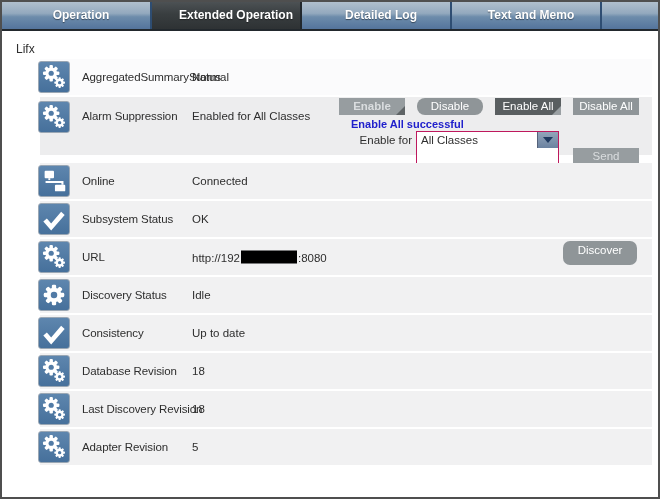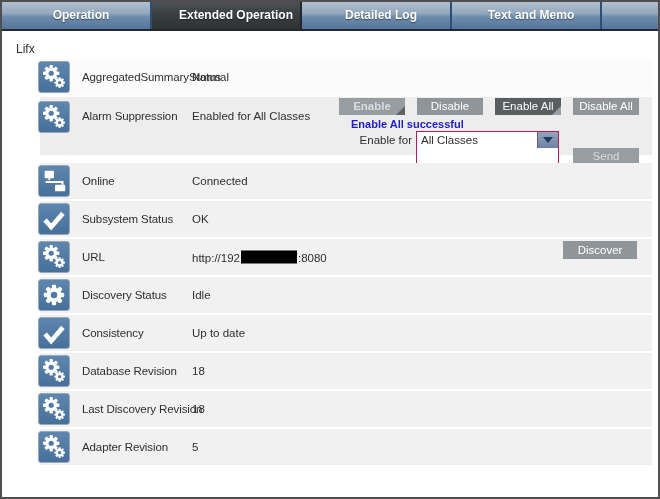--- a/index.html
+++ b/index.html
@@ -62,25 +62,25 @@
     line-height:17px;cursor:pointer;overflow:hidden;white-space:nowrap;
   }
   .btn.dim{background:#979da0;color:#dadddf;}
   .btn.dark{background:#595e60;}
   .btn.corner-dark::after,.btn.corner-light::after{
     content:"";position:absolute;right:0;bottom:0;width:0;height:0;
     border-left:9px solid transparent;border-bottom:9px solid #5f6466;
   }
   .btn.corner-light::after{border-bottom-color:#9aa0a3;}
   .b-enable{left:299px;top:1px;font-weight:bold;}
-  .b-disable{left:377px;top:1px;}
+  .b-disable{left:377px;top:1px;border-radius:8px;}
   .b-enable-all{left:455px;top:1px;}
   .b-disable-all{left:533px;top:1px;}
   .b-send{left:533px;top:35px;margin-top:16px;}
-  .b-discover{left:523px;top:2px;width:74px;height:18px;line-height:18px;}
+  .b-discover{left:523px;top:2px;width:74px;height:24px;line-height:18px;border-radius:7px;}
   .status-link{
     position:absolute;left:311px;top:21px;font-size:11px;font-weight:bold;
     color:#2020cc;cursor:pointer;white-space:nowrap;
   }
   .enable-for-label{
     position:absolute;left:296px;top:37px;width:76px;text-align:right;
     font-size:11.5px;white-space:nowrap;
   }
   .dropdown{
     position:absolute;left:376px;top:34px;width:143px;height:34px;box-sizing:border-box;

